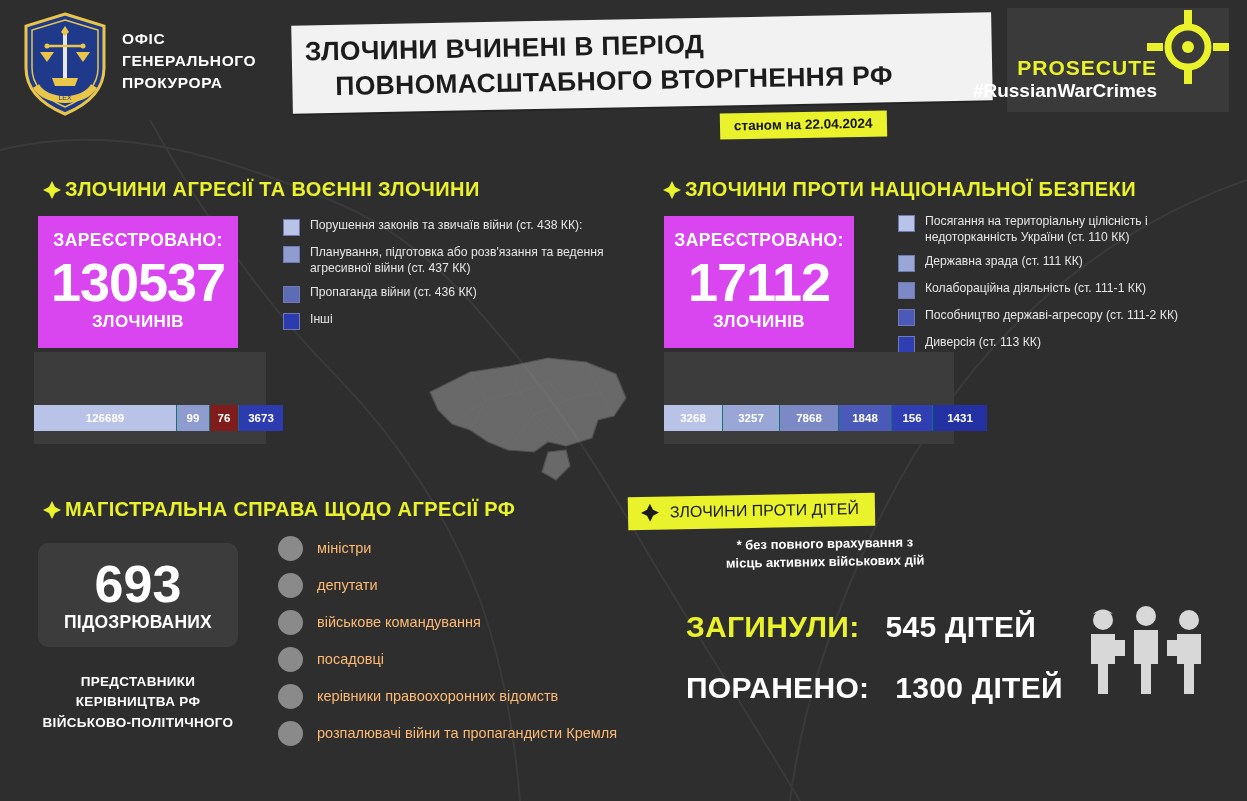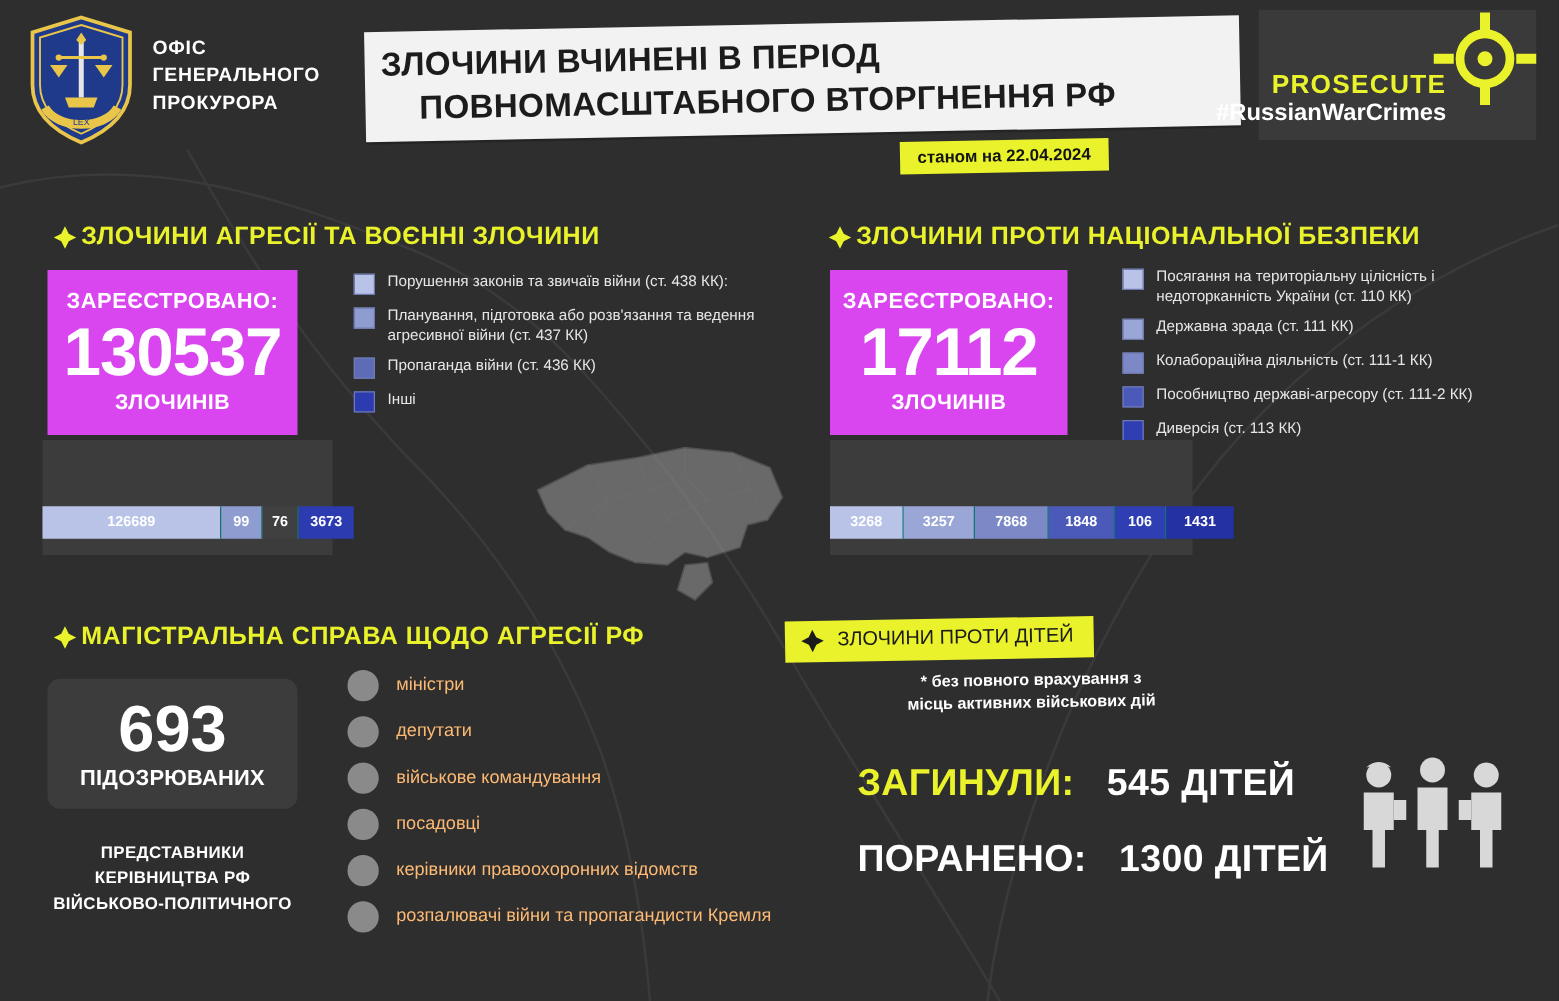--- a/index.html
+++ b/index.html
@@ -375,21 +375,21 @@
     <div class="legend-row">
       <span class="legend-sw" style="background:#2c3bb0;"></span>
       <span class="legend-txt">Інші</span>
     </div>
   </div>
 
   <div class="bar-bg" style="left:34px; top:352px; width:232px; height:92px;"></div>
   <div class="barstrip" style="left:34px; top:405px;">
     <div class="barseg" style="background:#b9c3e8; width:142px; color:#ffffff;">126689</div>
     <div class="barseg" style="background:#8f9ccf; width:32px;">99</div>
-    <div class="barseg" style="background:#404040; width:28px;">76</div>
+    <div class="barseg" style="background:#7f1d1d; width:28px;">76</div>
     <div class="barseg" style="background:#2c3bb0; width:44px;">3673</div>
   </div>
 
   <div class="sec-head" style="left:662px; top:178px;">
     <span class="bullet-diamond">
       <svg viewBox="0 0 20 20" xmlns="http://www.w3.org/2000/svg">
           <path d="M10 1 L13 7 L19 10 L13 13 L10 19 L7 13 L1 10 L7 7 Z" fill="#e9f22a"></path>
         </svg>
     </span>
     <span class="txt">ЗЛОЧИНИ ПРОТИ НАЦІОНАЛЬНОЇ БЕЗПЕКИ</span>
@@ -427,21 +427,21 @@
       <span class="legend-txt">Інші</span>
     </div>
   </div>
 
   <div class="bar-bg" style="left:664px; top:352px; width:290px; height:92px;"></div>
   <div class="barstrip" style="left:664px; top:405px;">
     <div class="barseg" style="background:#b9c3e8; width:58px;">3268</div>
     <div class="barseg" style="background:#9aa6d6; width:56px;">3257</div>
     <div class="barseg" style="background:#7c89c6; width:58px;">7868</div>
     <div class="barseg" style="background:#4b5ab8; width:52px;">1848</div>
-    <div class="barseg" style="background:#2f3eb2; width:40px;">106</div>
+    <div class="barseg" style="background:#2f3eb2; width:40px;">156</div>
     <div class="barseg" style="background:#2431a2; width:54px;">1431</div>
   </div>
 
   <div class="sec-head" style="left:42px; top:498px;">
     <span class="bullet-diamond">
       <svg viewBox="0 0 20 20" xmlns="http://www.w3.org/2000/svg">
           <path d="M10 1 L13 7 L19 10 L13 13 L10 19 L7 13 L1 10 L7 7 Z" fill="#e9f22a"></path>
         </svg>
     </span>
     <span class="txt">МАГІСТРАЛЬНА СПРАВА ЩОДО АГРЕСІЇ РФ</span>

